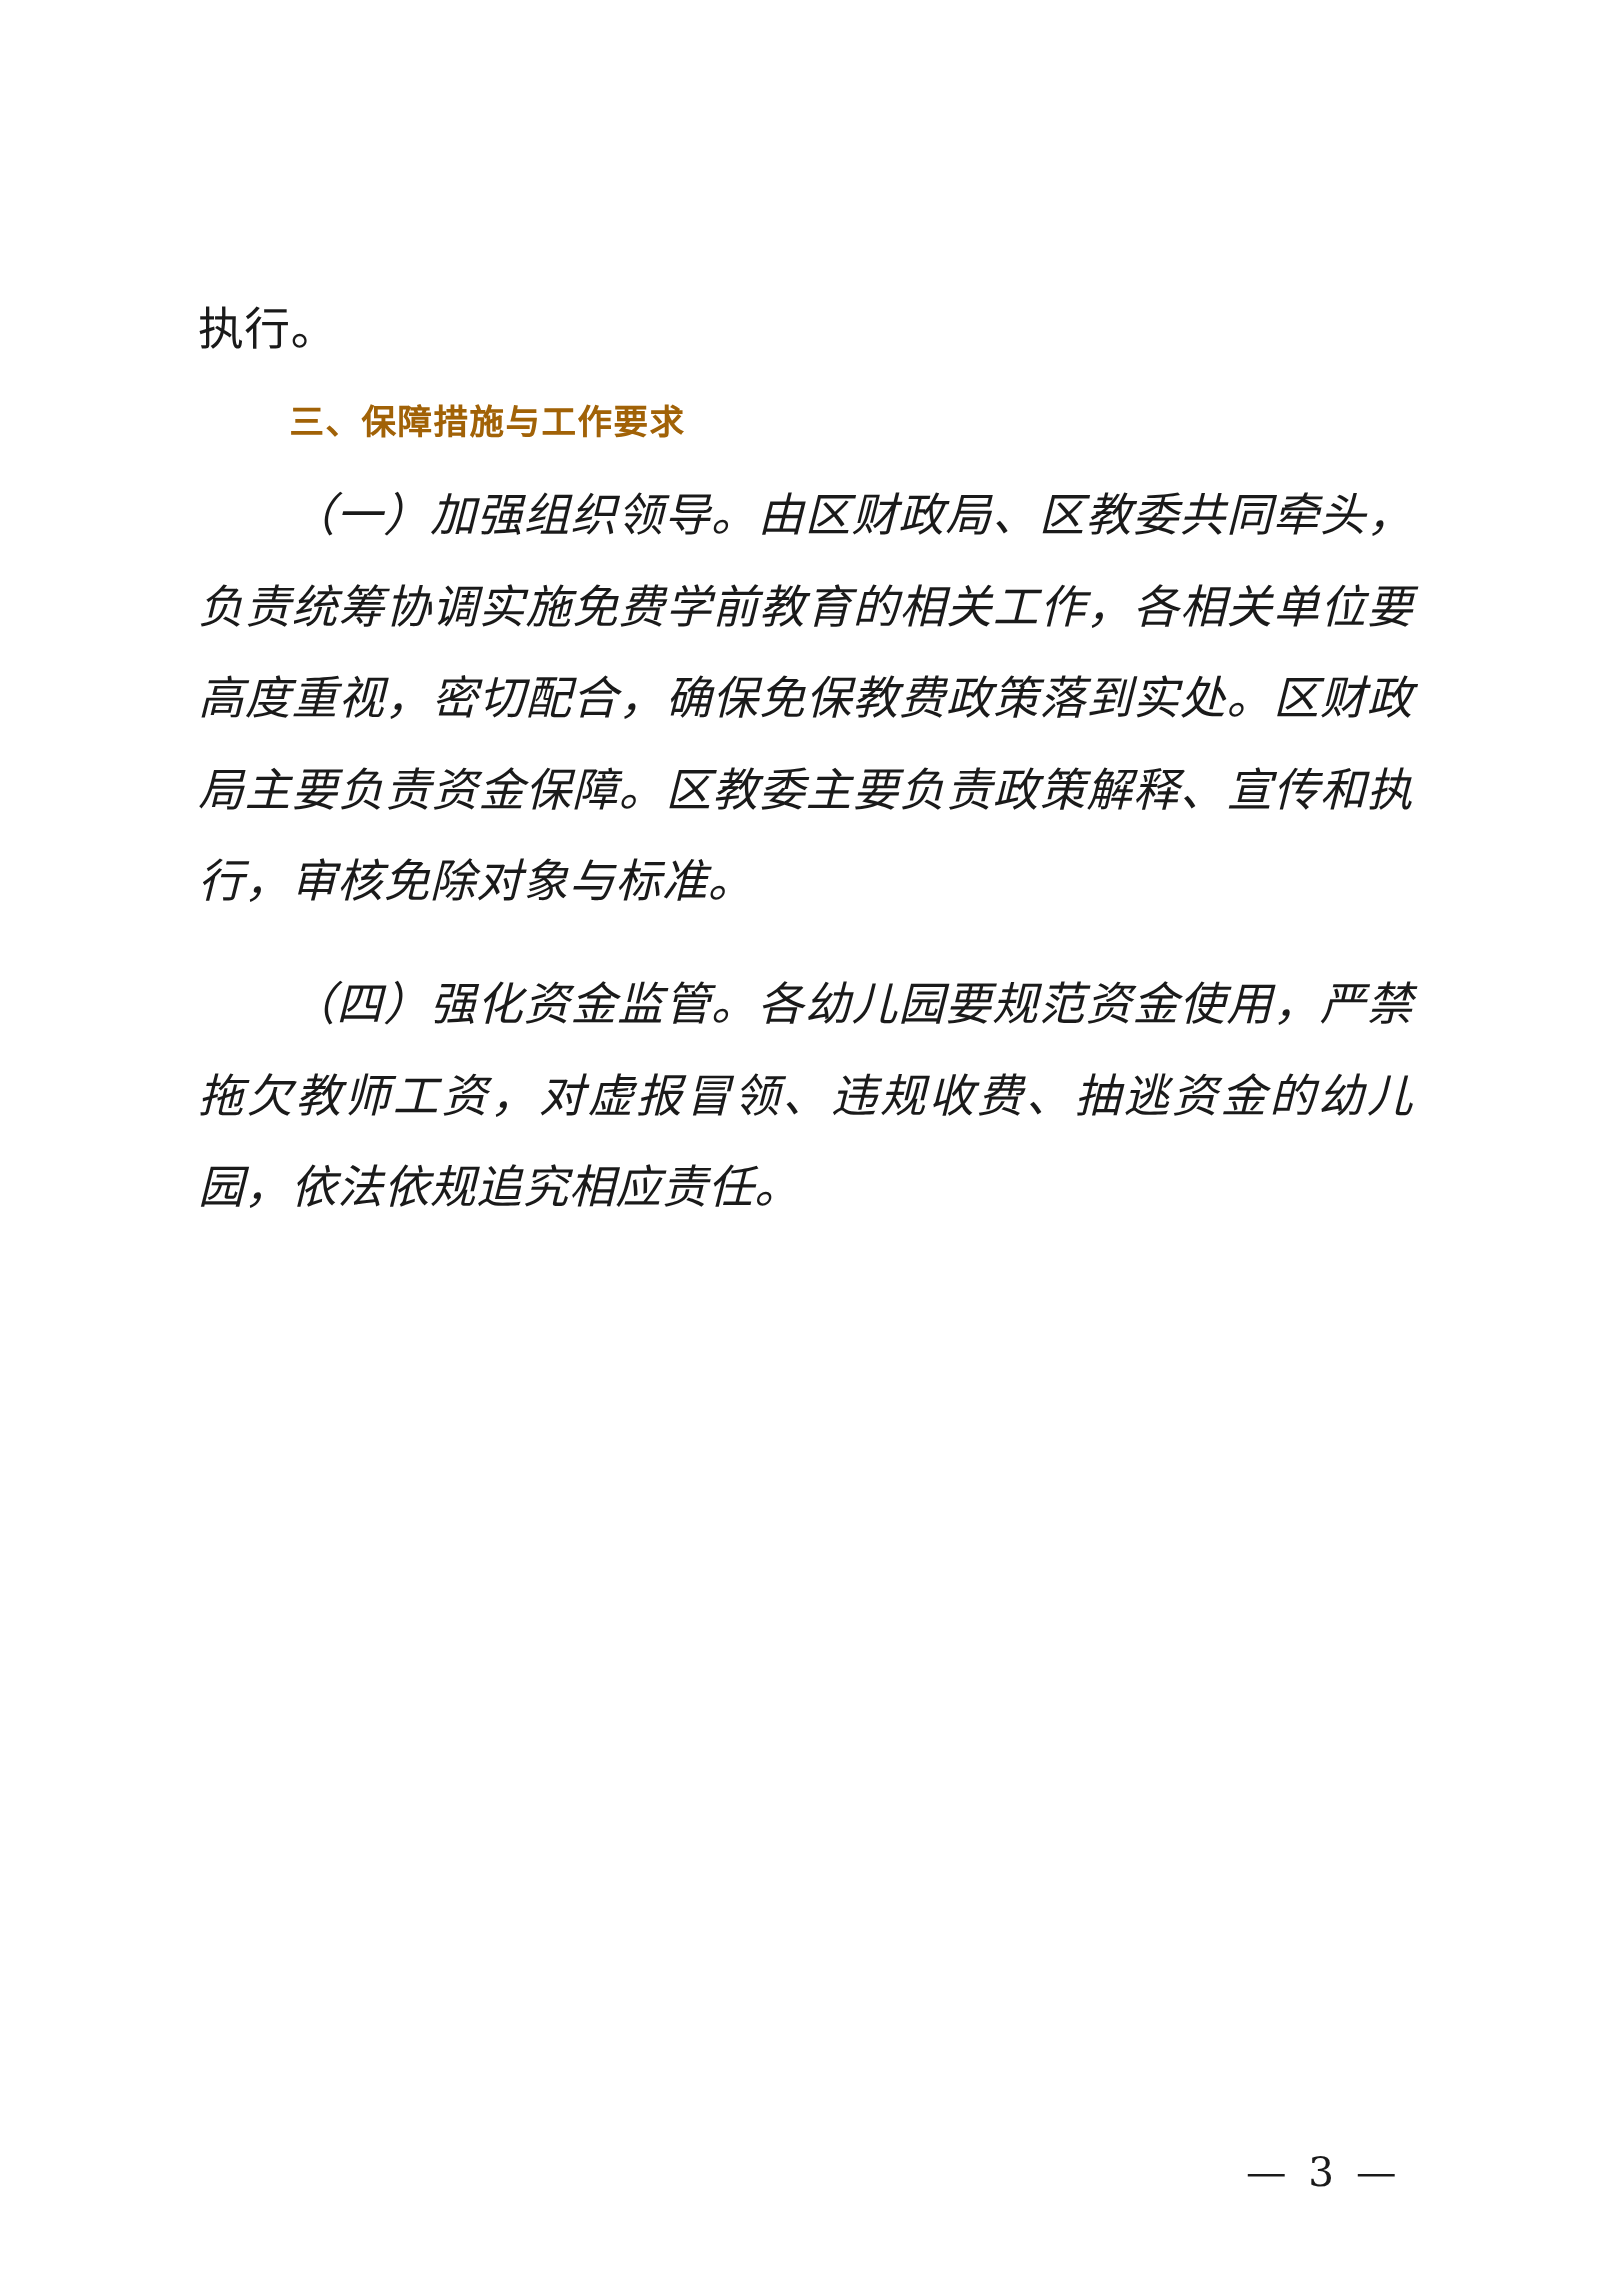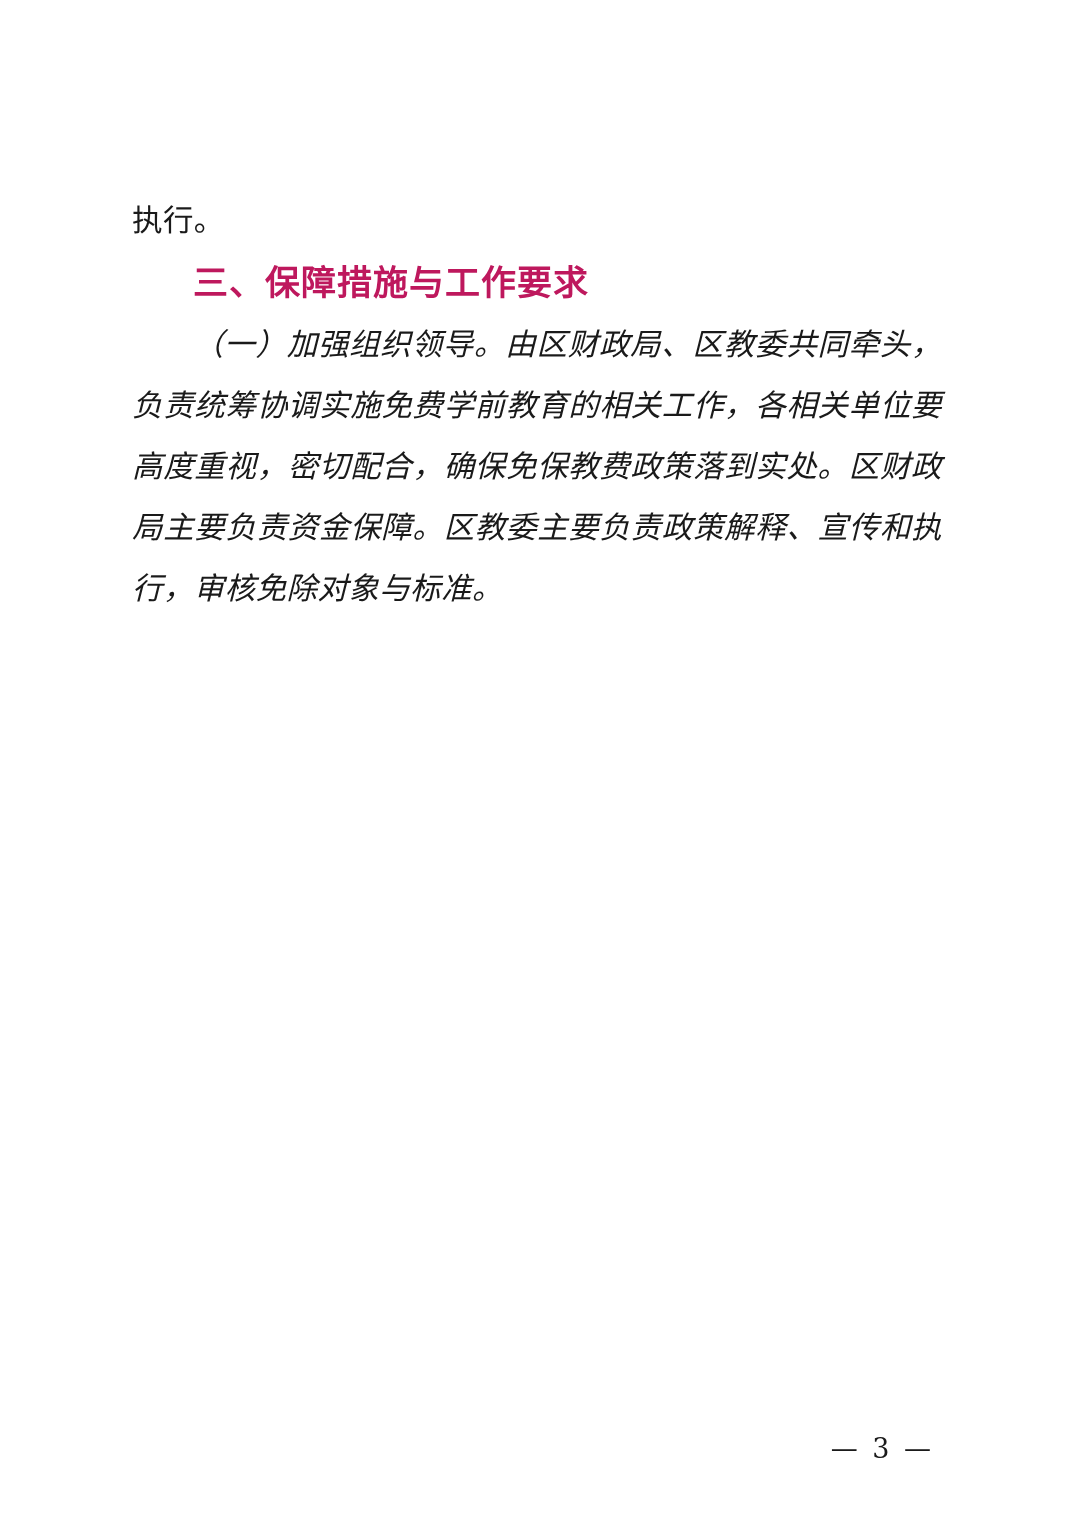--- a/index.html
+++ b/index.html
@@ -34,28 +34,28 @@
   }
   .continuation {
     text-indent: 0;
     margin-bottom: 2px;
   }
   .indent2 {
     text-indent: 61px;
     font-style: italic;
   }
   .heading {
-    font-size: 35px;
+    font-size: 23px;
     line-height: 61px;
     font-weight: bold;
     text-indent: 61px;
     margin: 0;
     letter-spacing: 1px;
-    font-family: Liberation Serif, serif;
-    color: #be185d;
+    font-family: Liberation Mono, monospace;
+    color: #a16207;
   }
   .section-gap {
     height: 7px;
   }
   .footer {
     position: absolute;
     left: 0;
     bottom: 56px;
     width: 1074px;
     text-align: right;
@@ -79,16 +79,17 @@
   <p class="para indent2">（一）加强组织领导。由区财政局、区教委共同牵头，负责统筹协调实施免费学前教育的相关工作，各相关单位要高度重视，密切配合，确保免保教费政策落到实处。区财政局主要负责资金保障。区教委主要负责政策解释、宣传和执行，审核免除对象与标准。</p>
 
   <div class="section-gap"></div>
 
 
   <div class="section-gap"></div>
 
 
   <div class="section-gap"></div>
 
+  <p class="para indent2">（四）强化资金监管。各幼儿园要规范资金使用，严禁拖欠教师工资，对虚报冒领、违规收费、抽逃资金的幼儿园，依法依规追究相应责任。</p>
 
 </div>
 
 <div class="footer">— 3 —</div>
 
 </body></html>

